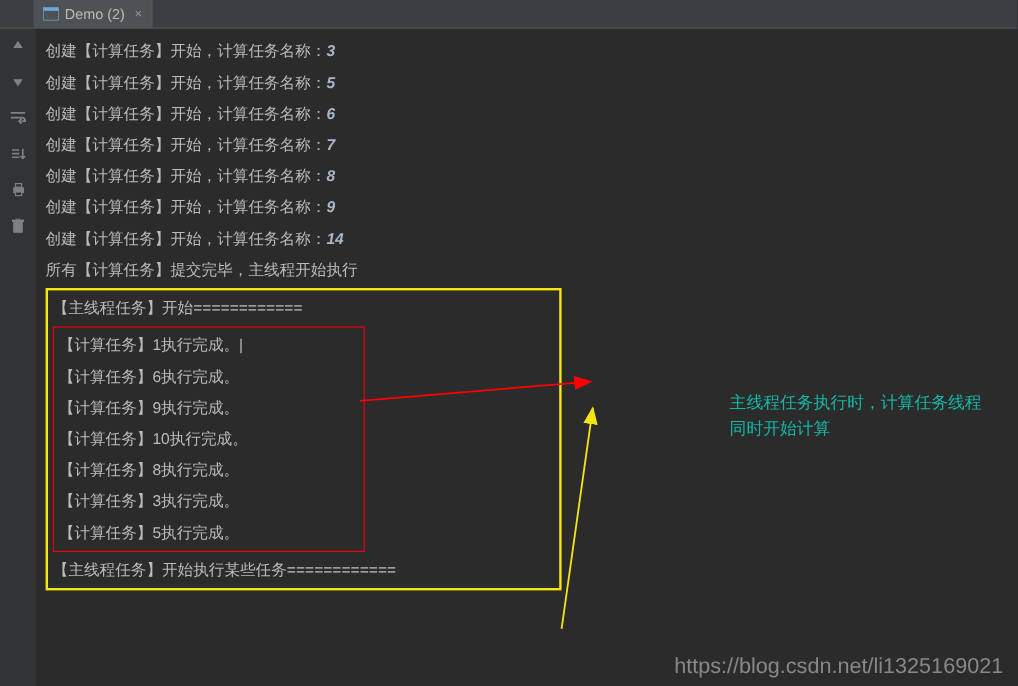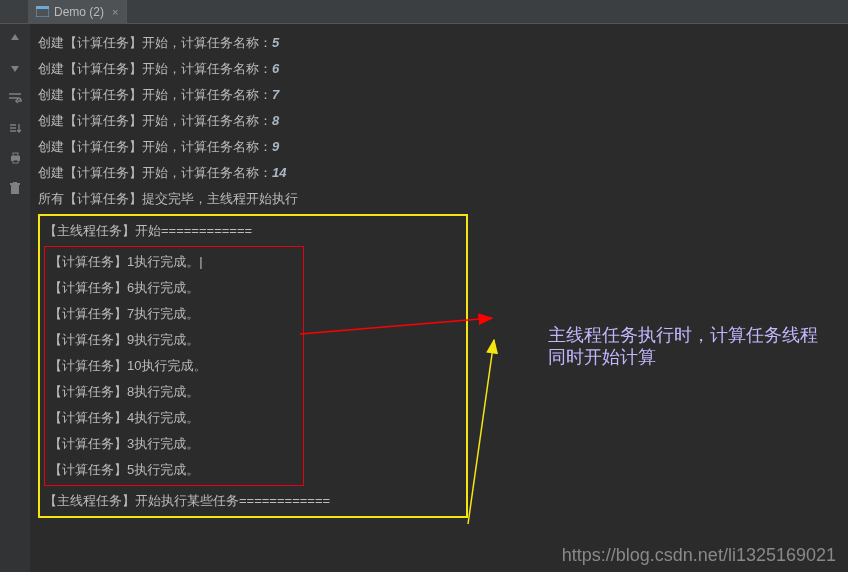--- a/index.html
+++ b/index.html
@@ -92,22 +92,22 @@
     .red-box {
       border: 1.5px solid #e60012;
       padding: 2px 4px;
       margin: 2px 0;
       width: 260px;
     }
     .annotation {
       position: absolute;
       right: 30px;
       top: 300px;
-      color: #c4b5fd;
-      font-size: 18px;
+      color: #14b8a6;
+      font-size: 14px;
       line-height: 22px;
     }
     .annotation-line { white-space: nowrap; }
     .watermark {
       position: absolute;
       right: 12px;
       bottom: 6px;
       color: #999;
       font-size: 18px;
       opacity: 0.85;
@@ -168,39 +168,38 @@
         <svg width="12" height="13" viewBox="0 0 12 13">
           <rect x="2" y="3" width="8" height="9" fill="#808080"></rect>
           <rect x="1" y="1" width="10" height="2" fill="#808080"></rect>
           <rect x="4" y="0" width="4" height="1" fill="#808080"></rect>
         </svg>
       </div>
   </div>
 
   <div class="console">
     <div id="create-lines">
+        <div class="console-line">创建【计算任务】开始，计算任务名称：<span class="num-bold">3</span></div>
         <div class="console-line">创建【计算任务】开始，计算任务名称：<span class="num-bold">5</span></div>
         <div class="console-line">创建【计算任务】开始，计算任务名称：<span class="num-bold">6</span></div>
         <div class="console-line">创建【计算任务】开始，计算任务名称：<span class="num-bold">7</span></div>
         <div class="console-line">创建【计算任务】开始，计算任务名称：<span class="num-bold">8</span></div>
         <div class="console-line">创建【计算任务】开始，计算任务名称：<span class="num-bold">9</span></div>
         <div class="console-line">创建【计算任务】开始，计算任务名称：<span class="num-bold">14</span></div>
       </div>
     <div class="console-line">所有【计算任务】提交完毕，主线程开始执行</div>
     <div class="yellow-box">
       <div class="console-line">【主线程任务】开始============</div>
       <div class="red-box">
         <div id="complete-lines">
             <div class="console-line">【计算任务】1执行完成。|</div>
             <div class="console-line">【计算任务】6执行完成。</div>
-            <div class="console-line">【计算任务】7执行完成。</div>
             <div class="console-line">【计算任务】9执行完成。</div>
             <div class="console-line">【计算任务】10执行完成。</div>
             <div class="console-line">【计算任务】8执行完成。</div>
-            <div class="console-line">【计算任务】4执行完成。</div>
             <div class="console-line">【计算任务】3执行完成。</div>
             <div class="console-line">【计算任务】5执行完成。</div>
           </div>
       </div>
       <div class="console-line">【主线程任务】开始执行某些任务============</div>
 
     </div>
 
     <svg class="overlay" width="818" height="548">
       <defs>

